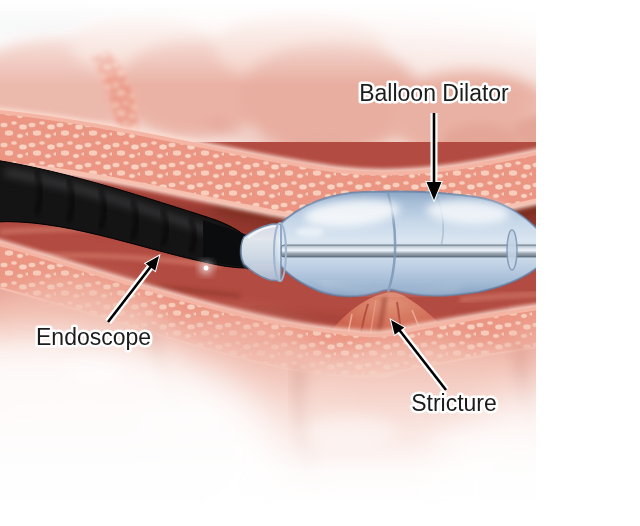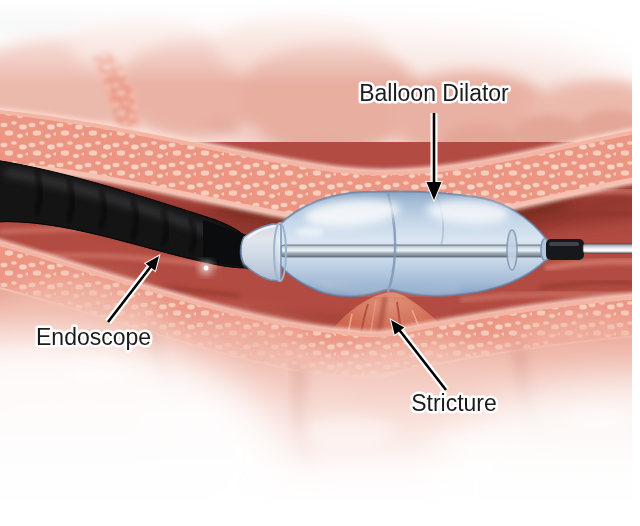--- a/index.html
+++ b/index.html
@@ -1,16 +1,16 @@
 <!DOCTYPE html>
 <html><head>
 <meta charset="utf-8">
 <style>
   html,body{margin:0;padding:0;background:#fff;}
-  .stage{position:relative;width:632px;height:526px;overflow:hidden;background:#ffffff;
+  .stage{position:relative;width:536px;height:526px;overflow:hidden;background:#ffffff;
          font-family:"Liberation Sans",sans-serif;}
   svg{display:block;}
   text.callout{font-family:"Liberation Sans",sans-serif;font-size:23px;fill:#1c1c1c;
                paint-order:stroke;stroke:#ffffff;stroke-width:5px;stroke-linejoin:round;}
 </style>
 </head>
 <body>
 
 <div class="stage">
 <svg width="640" height="526" viewBox="0 0 640 526">

